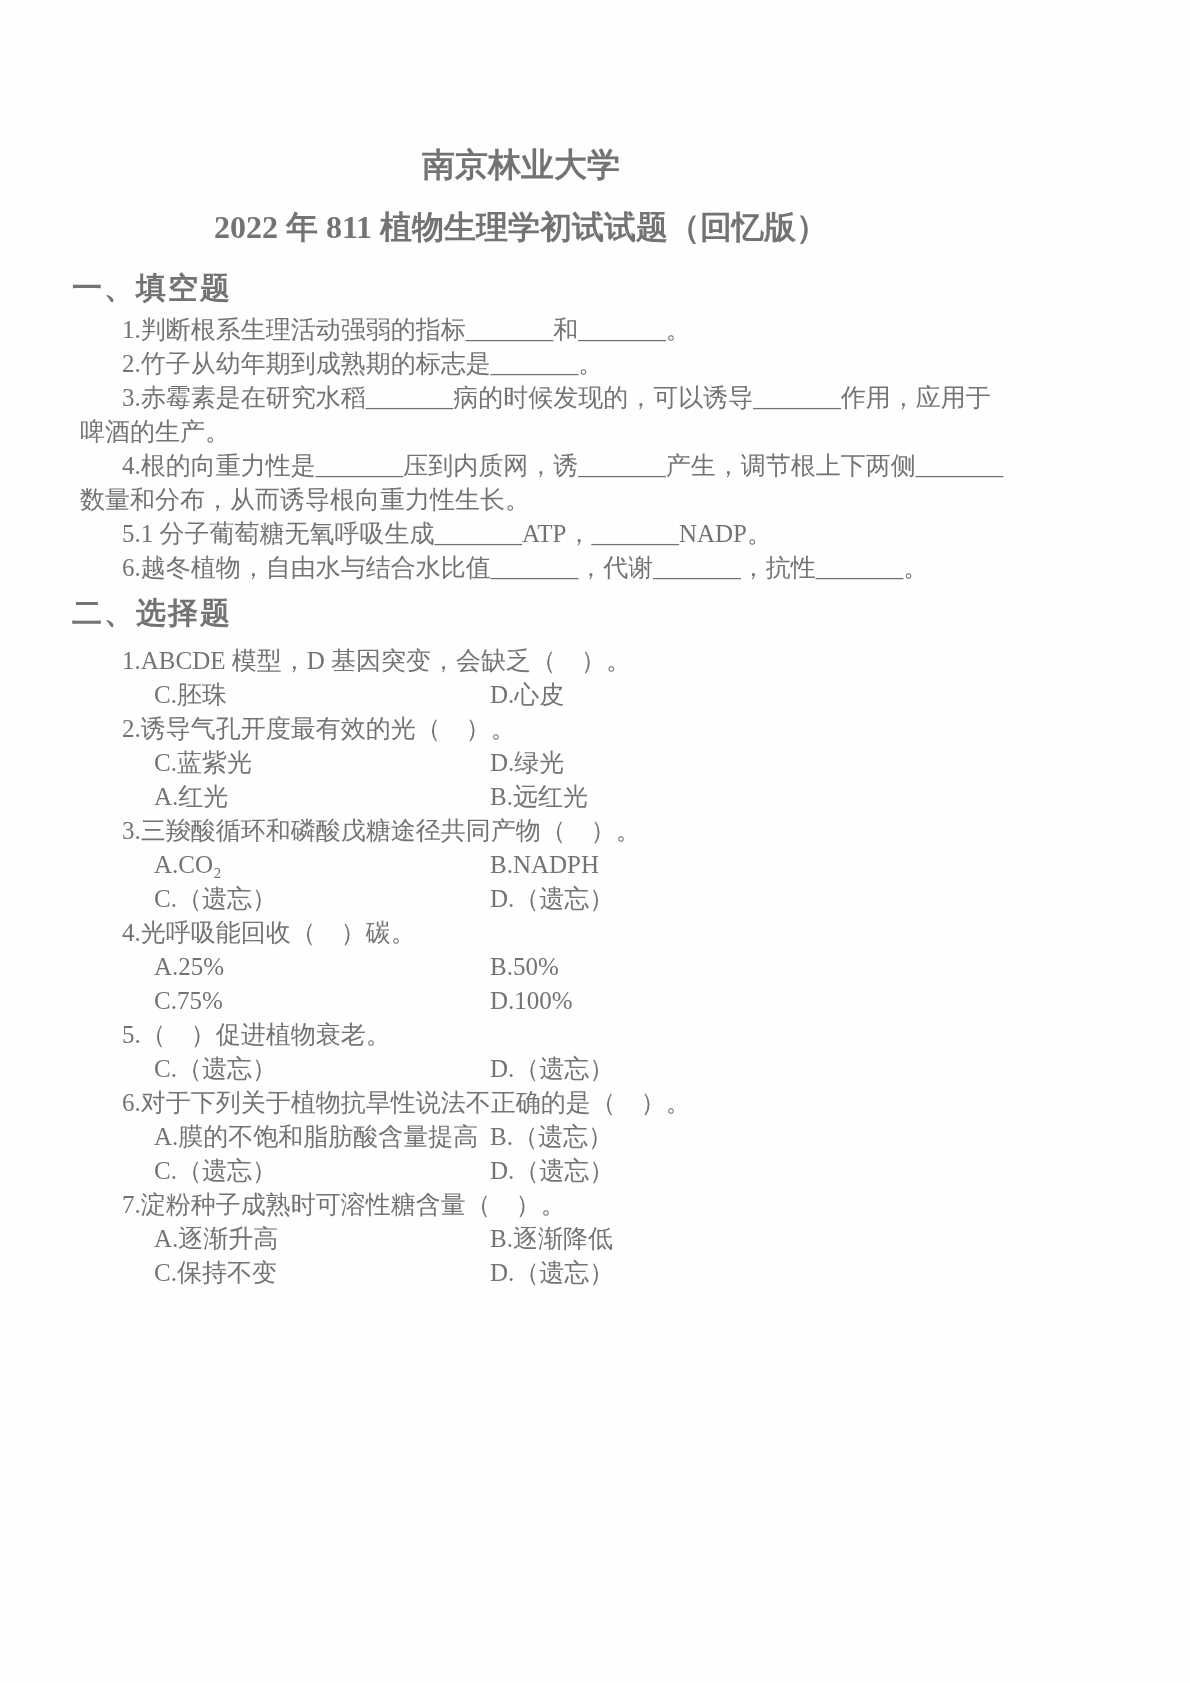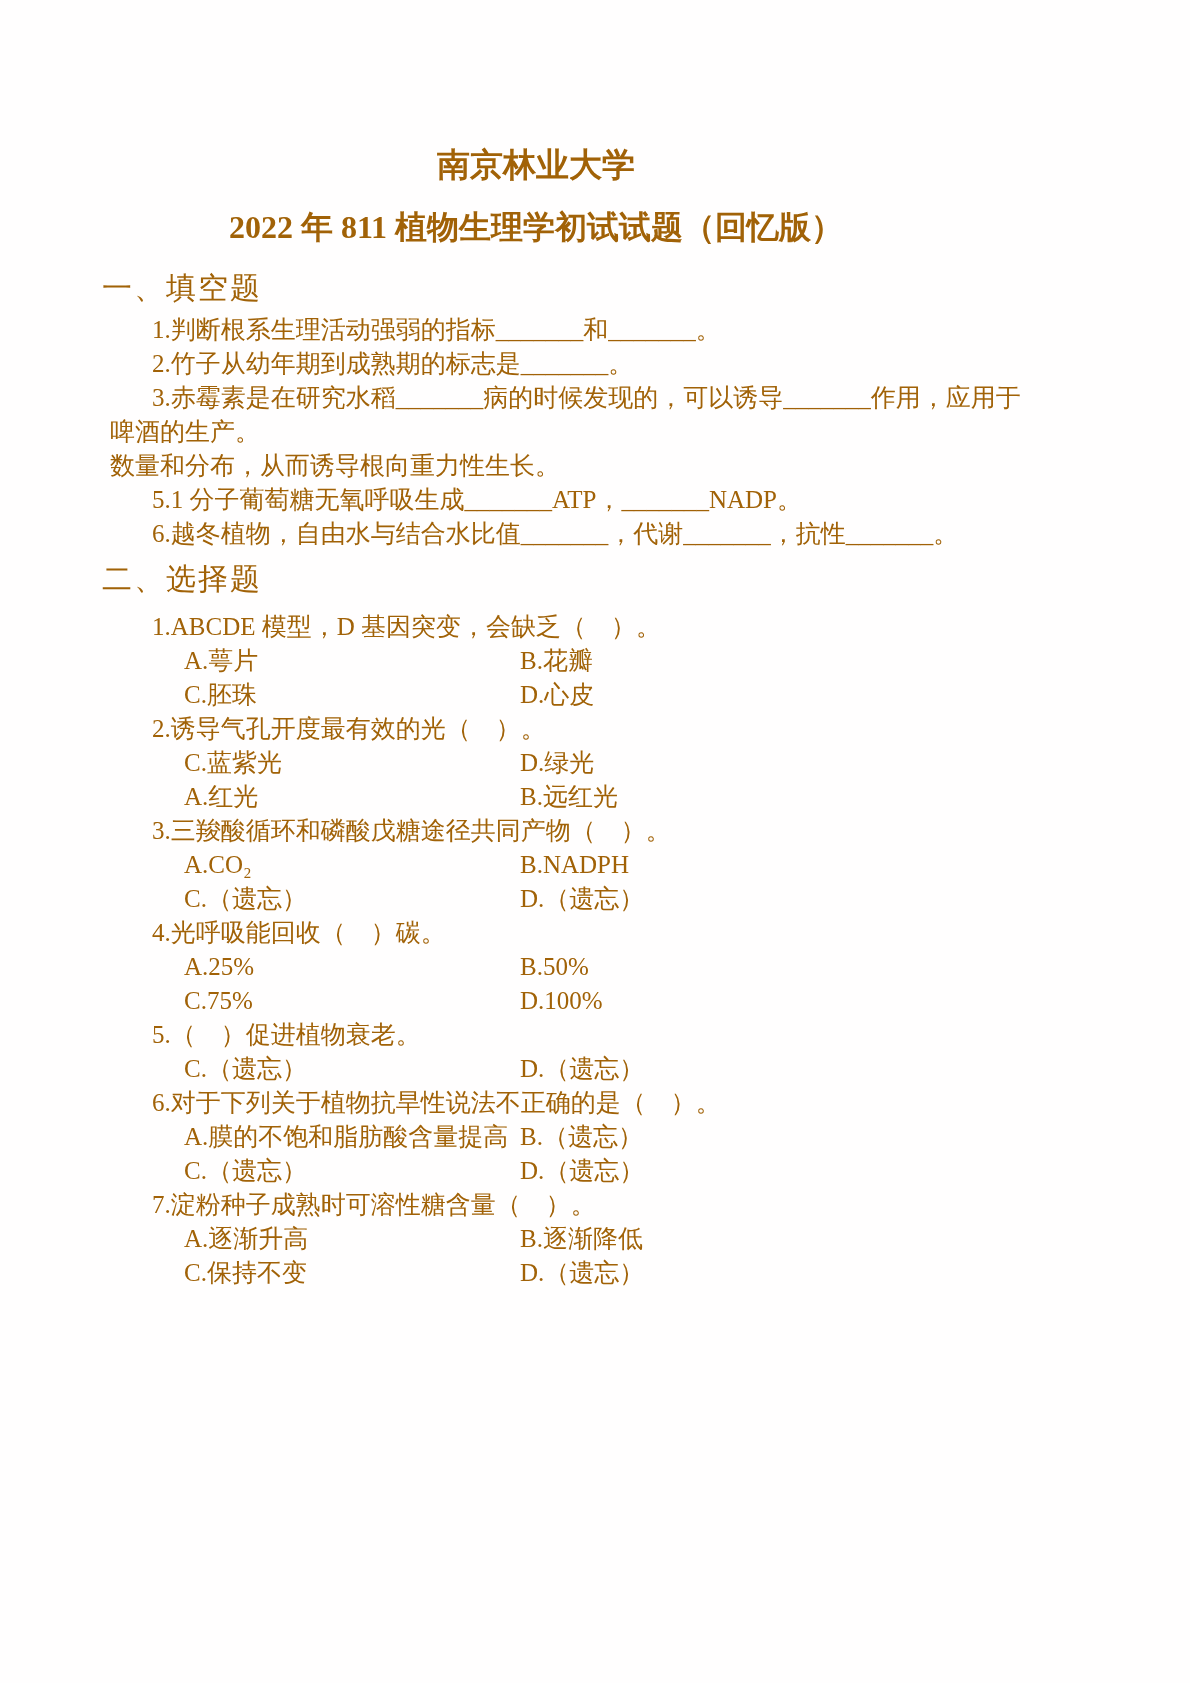--- a/index.html
+++ b/index.html
@@ -5,23 +5,23 @@
   html, body {
     margin: 0;
     padding: 0;
     background: #ffffff;
   }
   .page {
     position: relative;
     width: 1190px;
     height: 1683px;
     box-sizing: border-box;
-    padding: 145px 140px 0 102px;
+    padding: 145px 140px 0 72px;
     background: #fffefe;
-    color: #a16207;
+    color: #737373;
     font-family: "Liberation Serif", "DejaVu Serif", serif;
     overflow: hidden;
   }
   .header {
     position: relative;
     left: -40px;
     text-align: center;
   }
   .doc-title {
     font-size: 33px;
@@ -30,21 +30,21 @@
     margin: 0 0 22px 0;
   }
   .doc-subtitle {
     font-size: 32px;
     font-weight: bold;
     line-height: 40px;
     margin: 0 0 21px 0;
   }
   .section-heading {
     font-size: 30px;
-    font-weight: normal;
+    font-weight: bold;
     line-height: 40px;
     letter-spacing: 2px;
   }
   .heading-fill { margin: 0 0 5px 0; }
   .heading-choice { margin: 8px 0 11px 0; }
   .line {
     font-size: 25px;
     line-height: 34px;
     white-space: pre;
     margin-left: 8px;
@@ -74,34 +74,31 @@
     <div class="doc-subtitle">2022 年 811 植物生理学初试试题（回忆版）</div>
   </div>
 
   <div class="section-heading heading-fill">一、填空题</div>
 
   <div id="fill-lines">
       <div class="line indent">1.判断根系生理活动强弱的指标_______和_______。</div>
       <div class="line indent">2.竹子从幼年期到成熟期的标志是_______。</div>
       <div class="line indent">3.赤霉素是在研究水稻_______病的时候发现的，可以诱导_______作用，应用于</div>
       <div class="line">啤酒的生产。</div>
+      <div class="line indent">4.根的向重力性是_______压到内质网，诱_______产生，调节根上下两侧_______</div>
       <div class="line">数量和分布，从而诱导根向重力性生长。</div>
       <div class="line indent">5.1 分子葡萄糖无氧呼吸生成_______ATP，_______NADP。</div>
       <div class="line indent">6.越冬植物，自由水与结合水比值_______，代谢_______，抗性_______。</div>
     </div>
 
   <div class="section-heading heading-choice">二、选择题</div>
 
   <div id="choice-questions">
       <div class="question">
         <div class="line stem">1.ABCDE 模型，D 基因突变，会缺乏（　）。</div>
-        <div class="opt-row">
-          <div class="opt first">A.萼片</div>
-          <div class="opt">B.花瓣</div>
-        </div>
         <div class="opt-row">
           <div class="opt first">C.胚珠</div>
           <div class="opt">D.心皮</div>
         </div>
       </div>
       <div class="question">
         <div class="line stem">2.诱导气孔开度最有效的光（　）。</div>
         <div class="opt-row">
           <div class="opt first">C.蓝紫光</div>
           <div class="opt">D.绿光</div>

